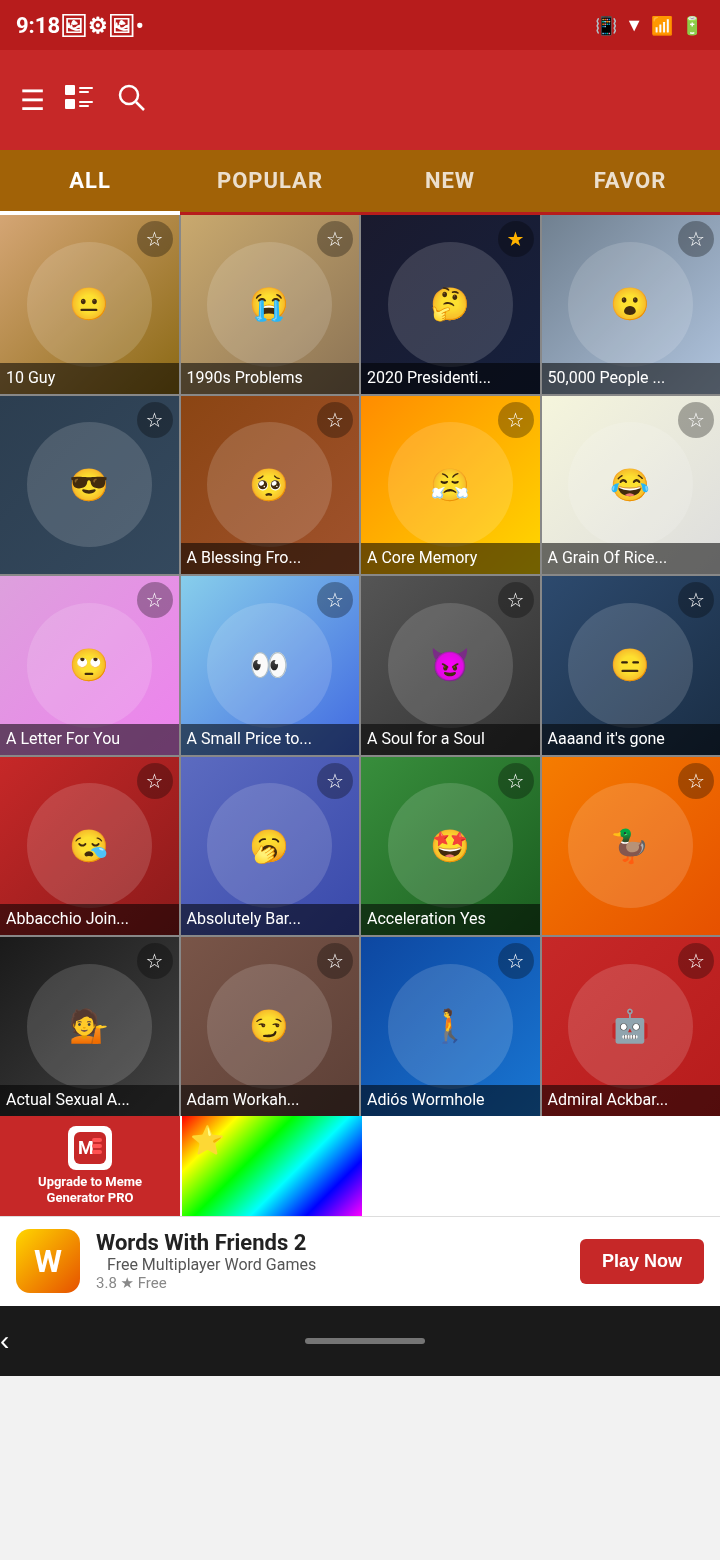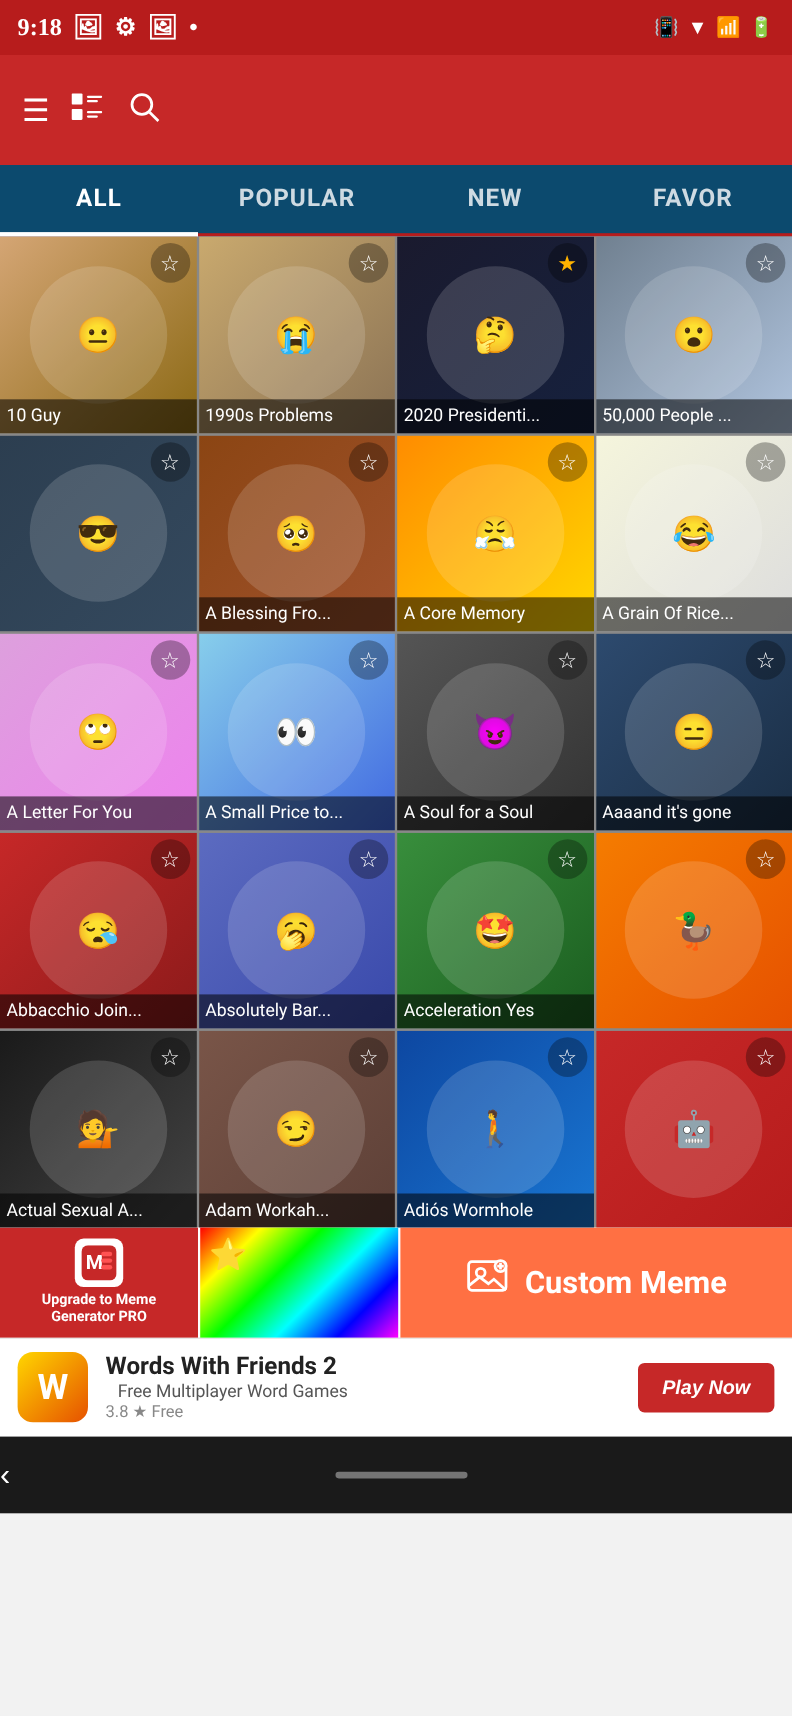--- a/index.html
+++ b/index.html
@@ -11,42 +11,42 @@
       background: #b71c1c;
       color: white;
       height: 50px;
       display: flex;
       align-items: center;
       justify-content: space-between;
       padding: 0 16px;
       font-size: 22px;
       font-weight: bold;
     }
-    .status-left { display: flex; align-items: center; gap: 10px; font-family: Liberation Serif, serif; }
+    .status-left { display: flex; align-items: flex-start; gap: 0; }
     .status-right { display: flex; align-items: center; gap: 8px; font-size: 18px; }
 
     
     .header {
       background: #c62828;
       color: white;
       height: 100px;
       display: flex;
       align-items: center;
       padding: 0 20px;
       gap: 20px;
     }
     .header-title-area { flex: 1; }
     .header-title { font-size: 36px; font-weight: bold; color: white; }
     .header-subtitle { font-size: 20px; color: rgba(255,255,255,0.85); }
     .header-icons { display: flex; gap: 24px; align-items: center; }
     .header-icon { color: white; font-size: 28px; cursor: pointer; }
 
     
     .tabs {
-      background: #0c4a6e;
+      background: #a16207;
       display: flex;
       border-bottom: 3px solid #b71c1c;
     }
     .tab {
       color: white;
       padding: 18px 0;
       font-size: 22px;
       font-weight: bold;
       text-align: center;
       cursor: pointer;
@@ -201,21 +201,20 @@
     .ad-play-btn {
       background: #c62828;
       color: white;
       border: none;
       border-radius: 6px;
       padding: 12px 22px;
       font-size: 18px;
       font-weight: bold;
       cursor: pointer;
       white-space: nowrap;
-      font-style: italic;
     }
 
     
     .nav-bar {
       background: #1a1a1a;
       height: 70px;
       display: flex;
       align-items: center;
       justify-content: space-around;
     }
@@ -455,52 +454,40 @@
         <div class="face-circle">🚶</div>
       </div>
       <div class="star-btn">☆</div>
       <div class="meme-label">Adiós Wormhole</div>
     </div>
     <div class="meme-item">
       <div class="meme-face bg-20">
         <div class="face-circle">🤖</div>
       </div>
       <div class="star-btn">☆</div>
+      <div class="meme-label">Admiral Ackbar...</div>
     </div>
   </div>
 
 <div class="bottom-bar">
   <div class="upgrade-btn">
     <div class="app-icon">
       <svg width="32" height="32" viewBox="0 0 32 32">
         <rect width="32" height="32" rx="6" fill="#c62828"></rect>
         <text x="4" y="22" font-size="18" fill="white" font-weight="bold">M</text>
         <rect x="18" y="6" width="10" height="4" rx="2" fill="#ff5252"></rect>
         <rect x="18" y="12" width="10" height="4" rx="2" fill="#ff5252"></rect>
         <rect x="18" y="18" width="10" height="4" rx="2" fill="#ff5252"></rect>
       </svg>
     </div>
     <div class="upgrade-text">Upgrade to Meme Generator PRO</div>
   </div>
   <div class="rainbow-preview">
     <span class="star-overlay">⭐</span>
   </div>
-  <div class="custom-meme-btn">
-    <span class="custom-meme-icon">
-      <svg width="40" height="40" viewBox="0 0 40 40" fill="none" stroke="white" stroke-width="2.5">
-        <rect x="3" y="6" width="34" height="26" rx="3"></rect>
-        <circle cx="14" cy="16" r="4"></circle>
-        <path d="M3 28 l10-8 8 6 5-4 11 10"></path>
-        <circle cx="32" cy="10" r="5" fill="#ff7043" stroke="white"></circle>
-        <line x1="32" y1="7" x2="32" y2="13"></line>
-        <line x1="29" y1="10" x2="35" y2="10"></line>
-      </svg>
-    </span>
-    <span class="custom-meme-text">Custom Meme</span>
-  </div>
 </div>
 
 <div class="ad-banner">
   <div class="ad-icon">W</div>
   <div class="ad-info">
     <div class="ad-title">Words With Friends 2</div>
     <div class="ad-sub">Free Multiplayer Word Games</div>
     <div class="ad-rating">3.8 ★  Free</div>
   </div>
   <button class="ad-play-btn">Play Now</button>

